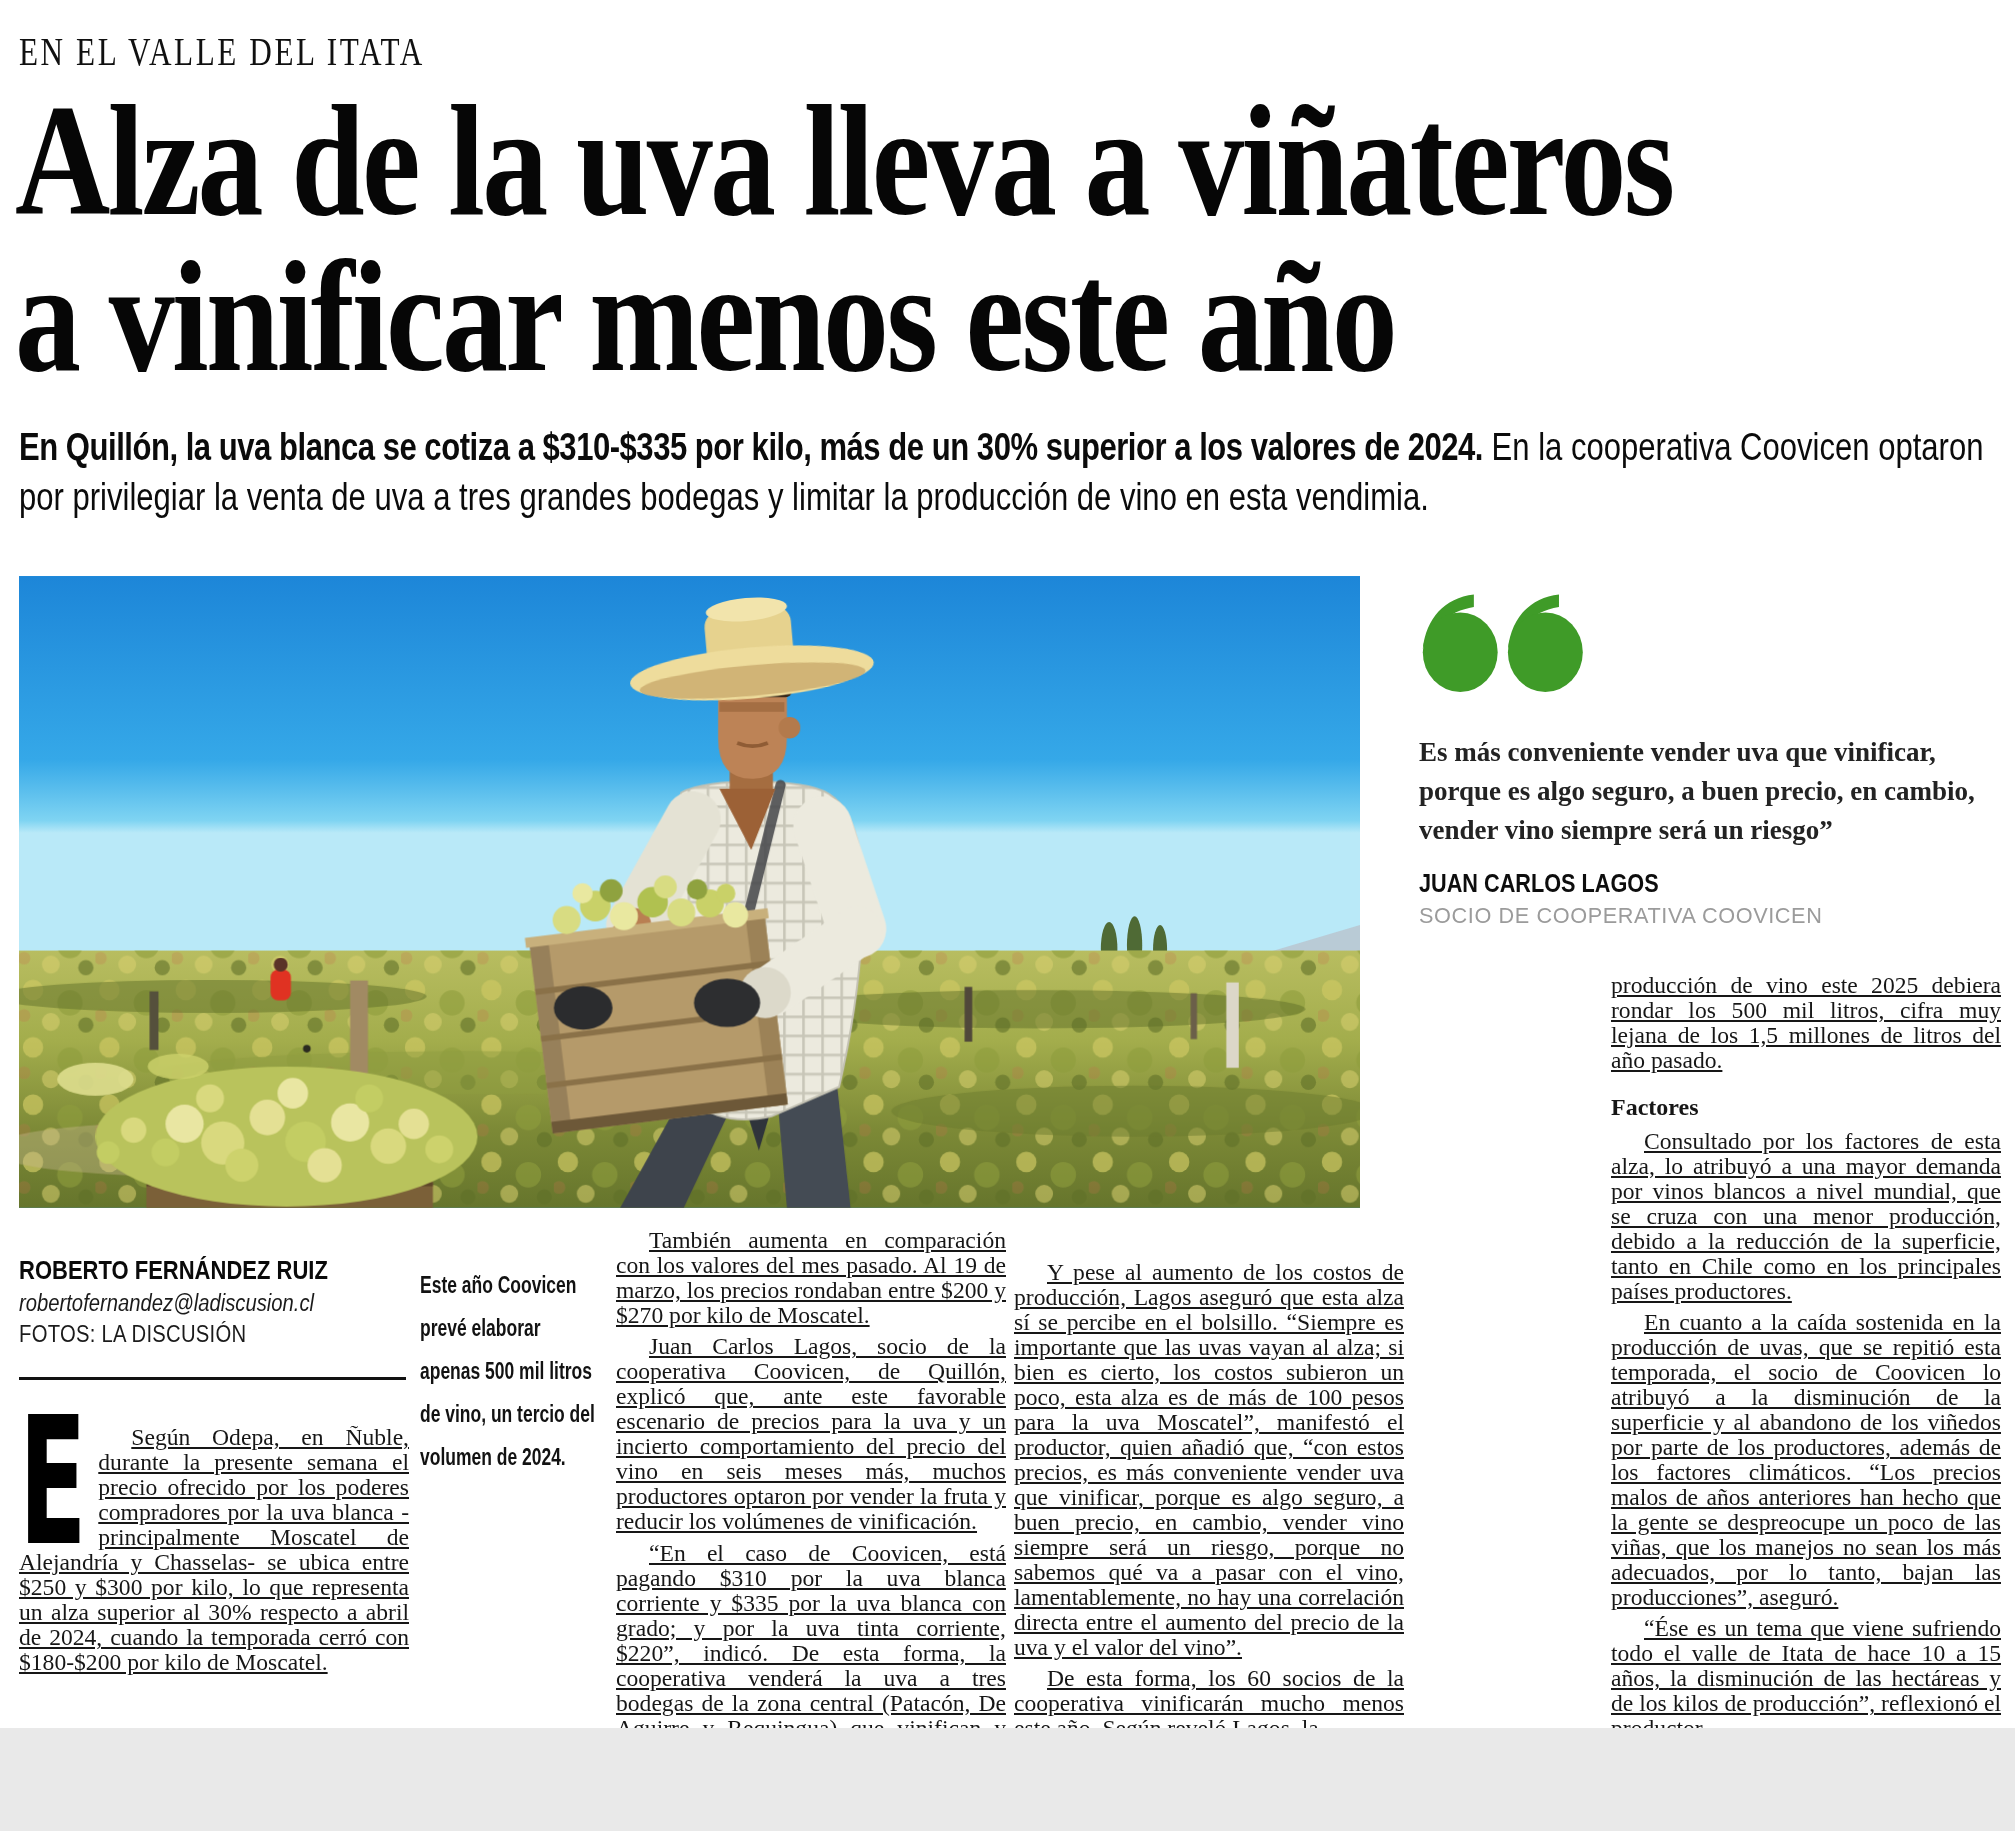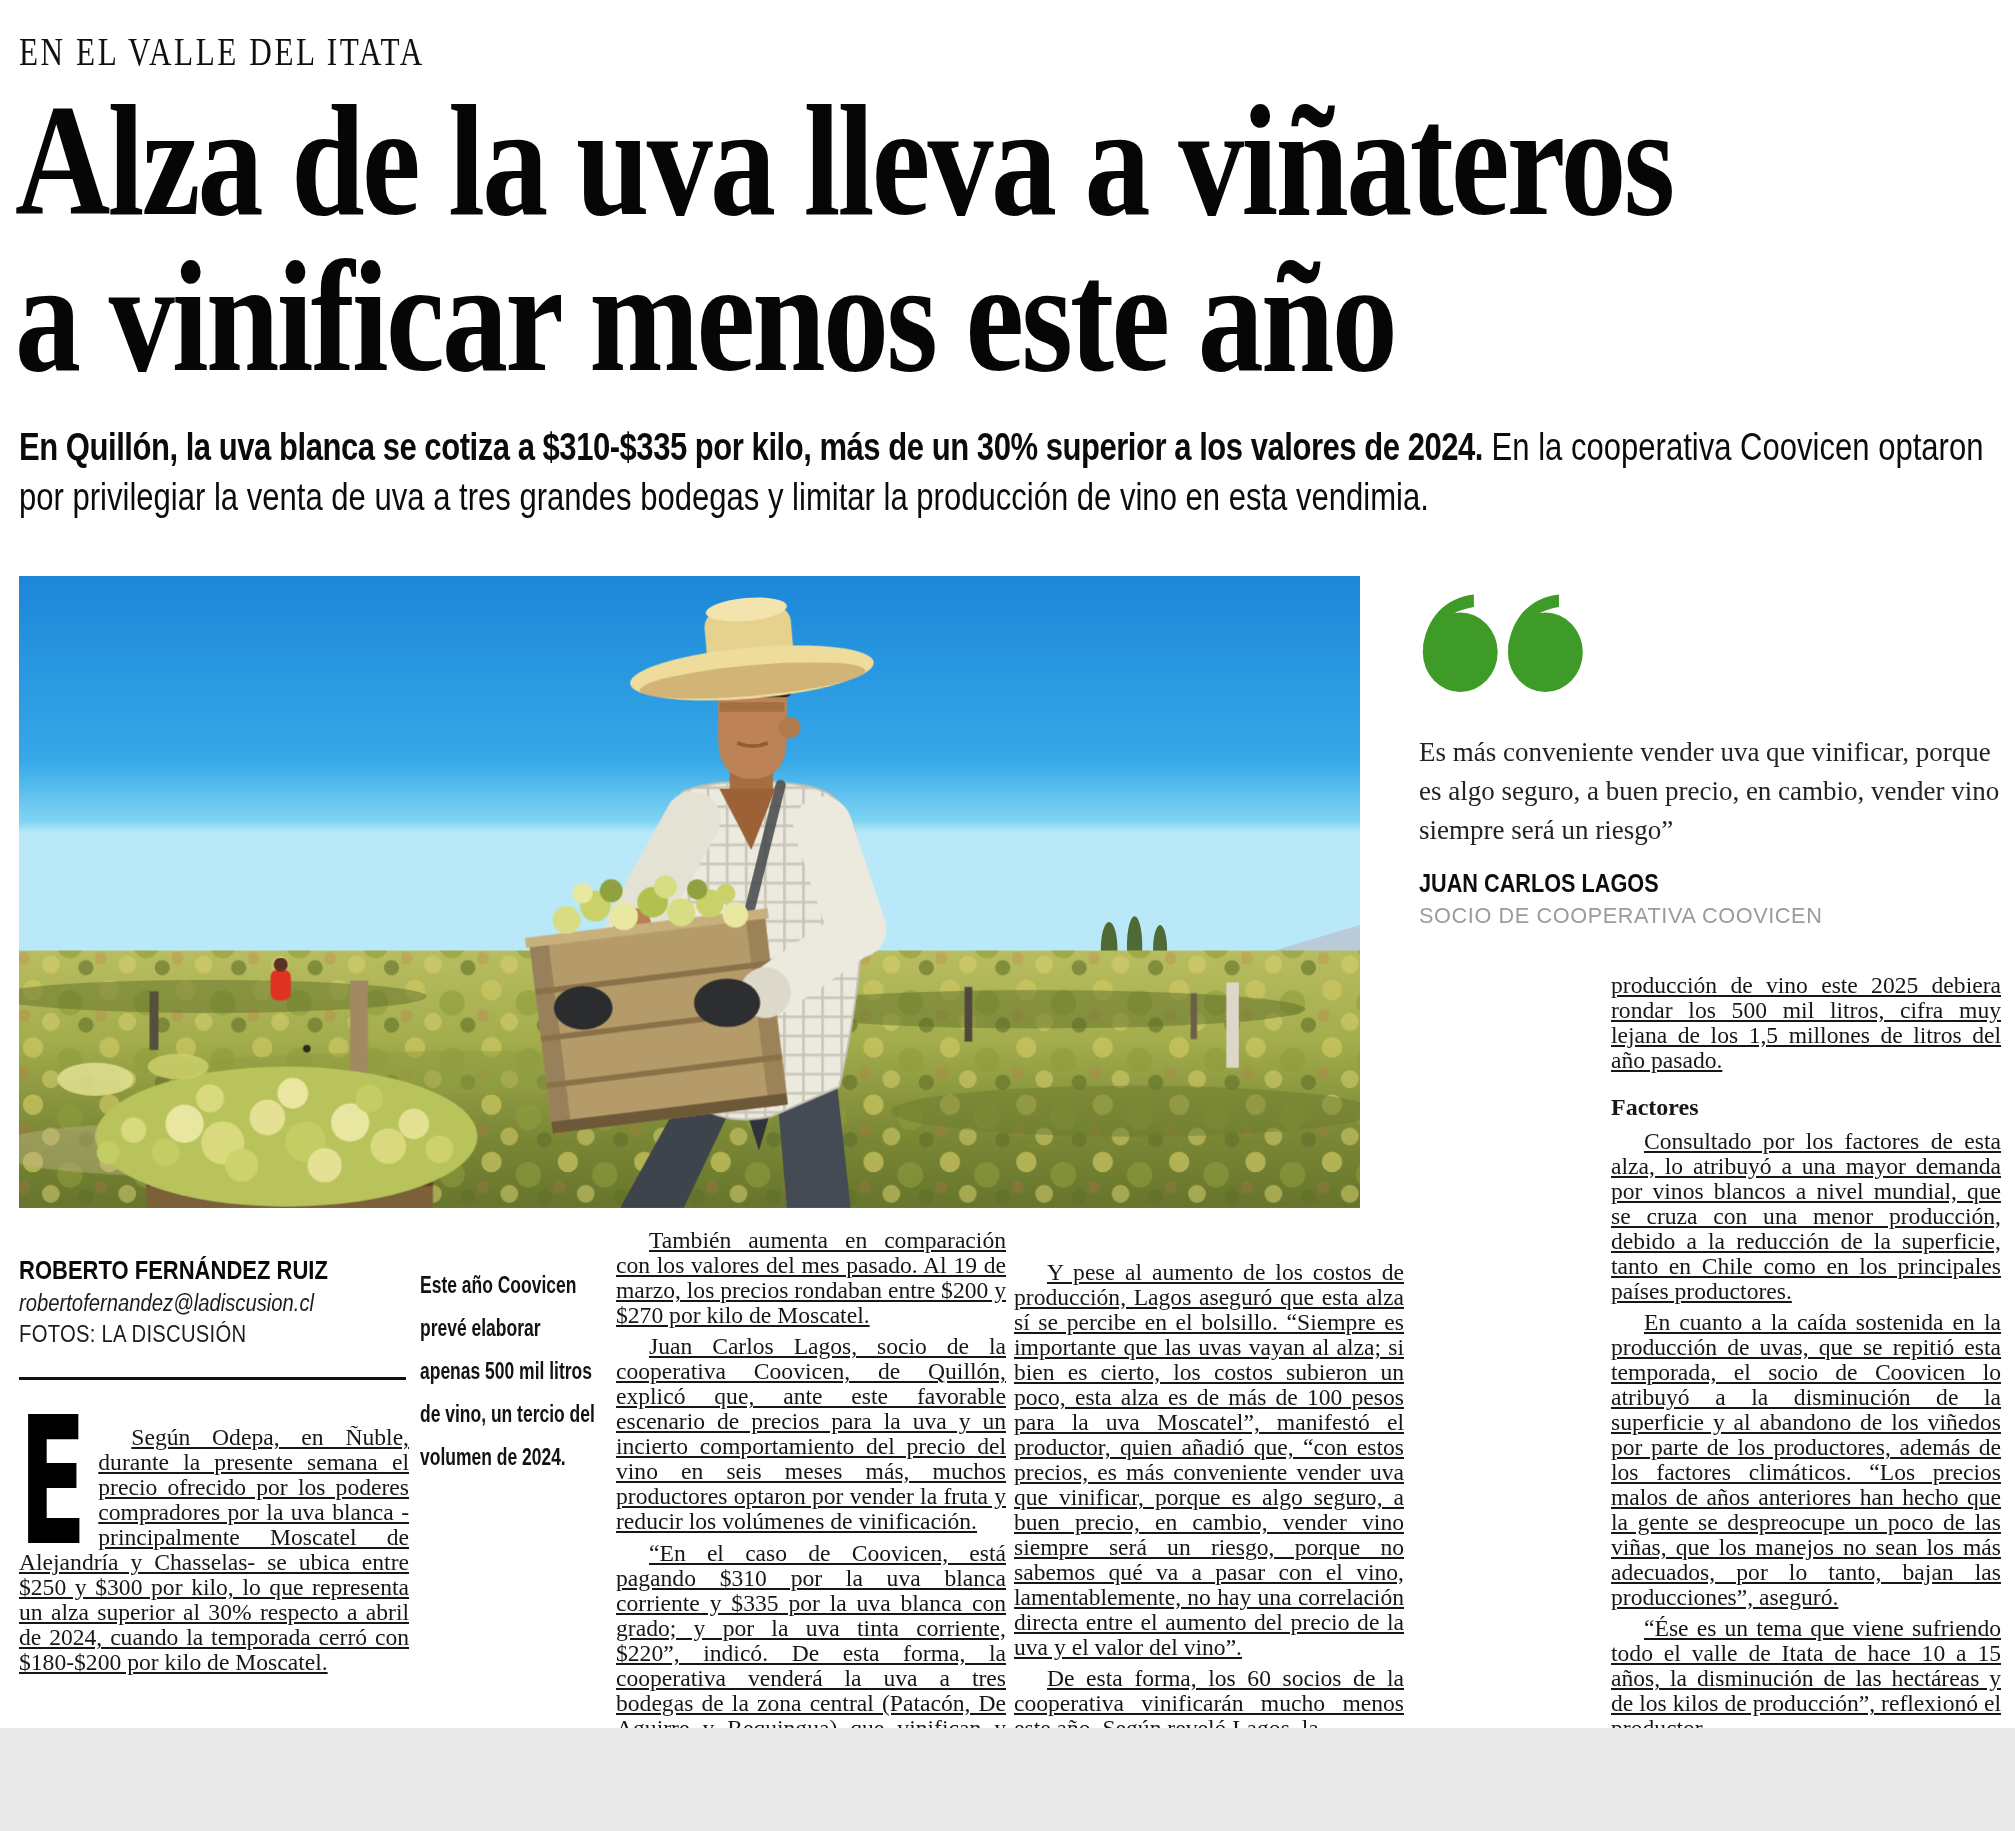--- a/index.html
+++ b/index.html
@@ -32,21 +32,21 @@
   .photo {
     position:absolute; left:19px; top:576px; width:1341px; height:632px; overflow:hidden; background:#2e9be2;
   }
   .photo svg { display:block; }
 
   
   .pullquote { position:absolute; left:1419px; top:591px; width:592px; }
   .quote-icon { display:block; }
   .quote-text {
     margin-top:41px; font-family:"Liberation Serif", serif;
-    font-size:27px; line-height:39px; color:#232323; text-align:left;
+    font-size:27px; line-height:39px; color:#232323; text-align:left;font-weight:bold;
   }
   .quote-author {
     margin-top:19px; font-family:"Liberation Sans", sans-serif; font-weight:bold;
     font-size:25.5px; color:#0d0d0d; transform:scaleX(0.85); transform-origin:left top; white-space:nowrap;
   }
   .quote-role {
     margin-top:5px; font-family:"Liberation Sans", sans-serif;
     font-size:21.7px; color:#9b9b9b; letter-spacing:0.6px; white-space:nowrap;
   }
 

